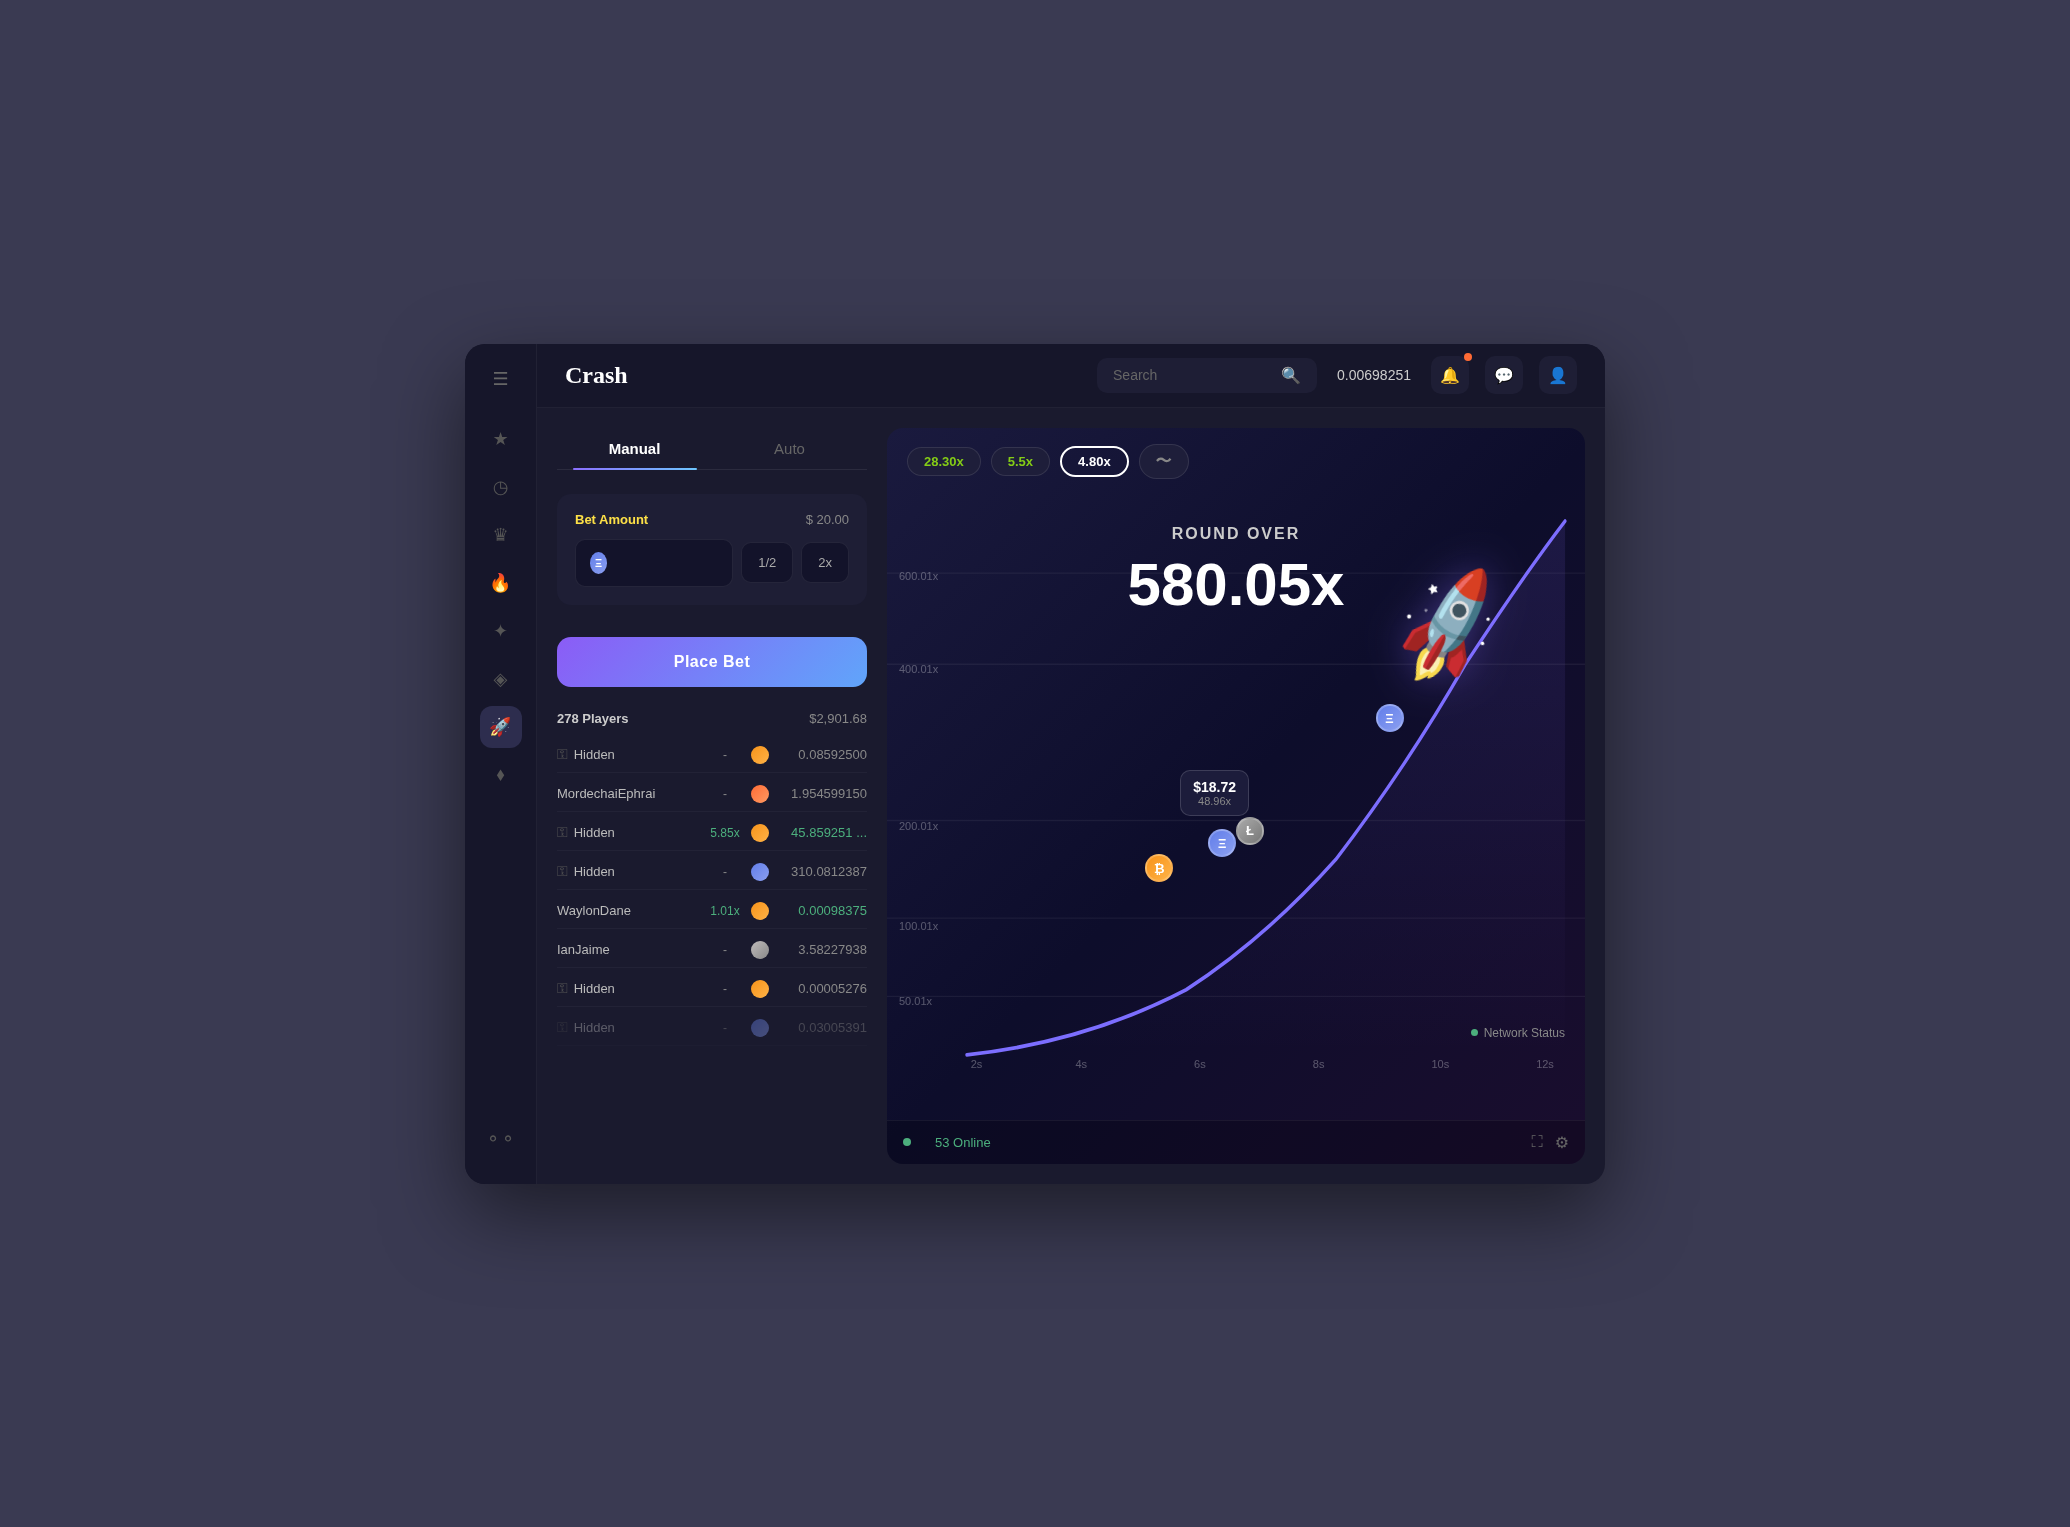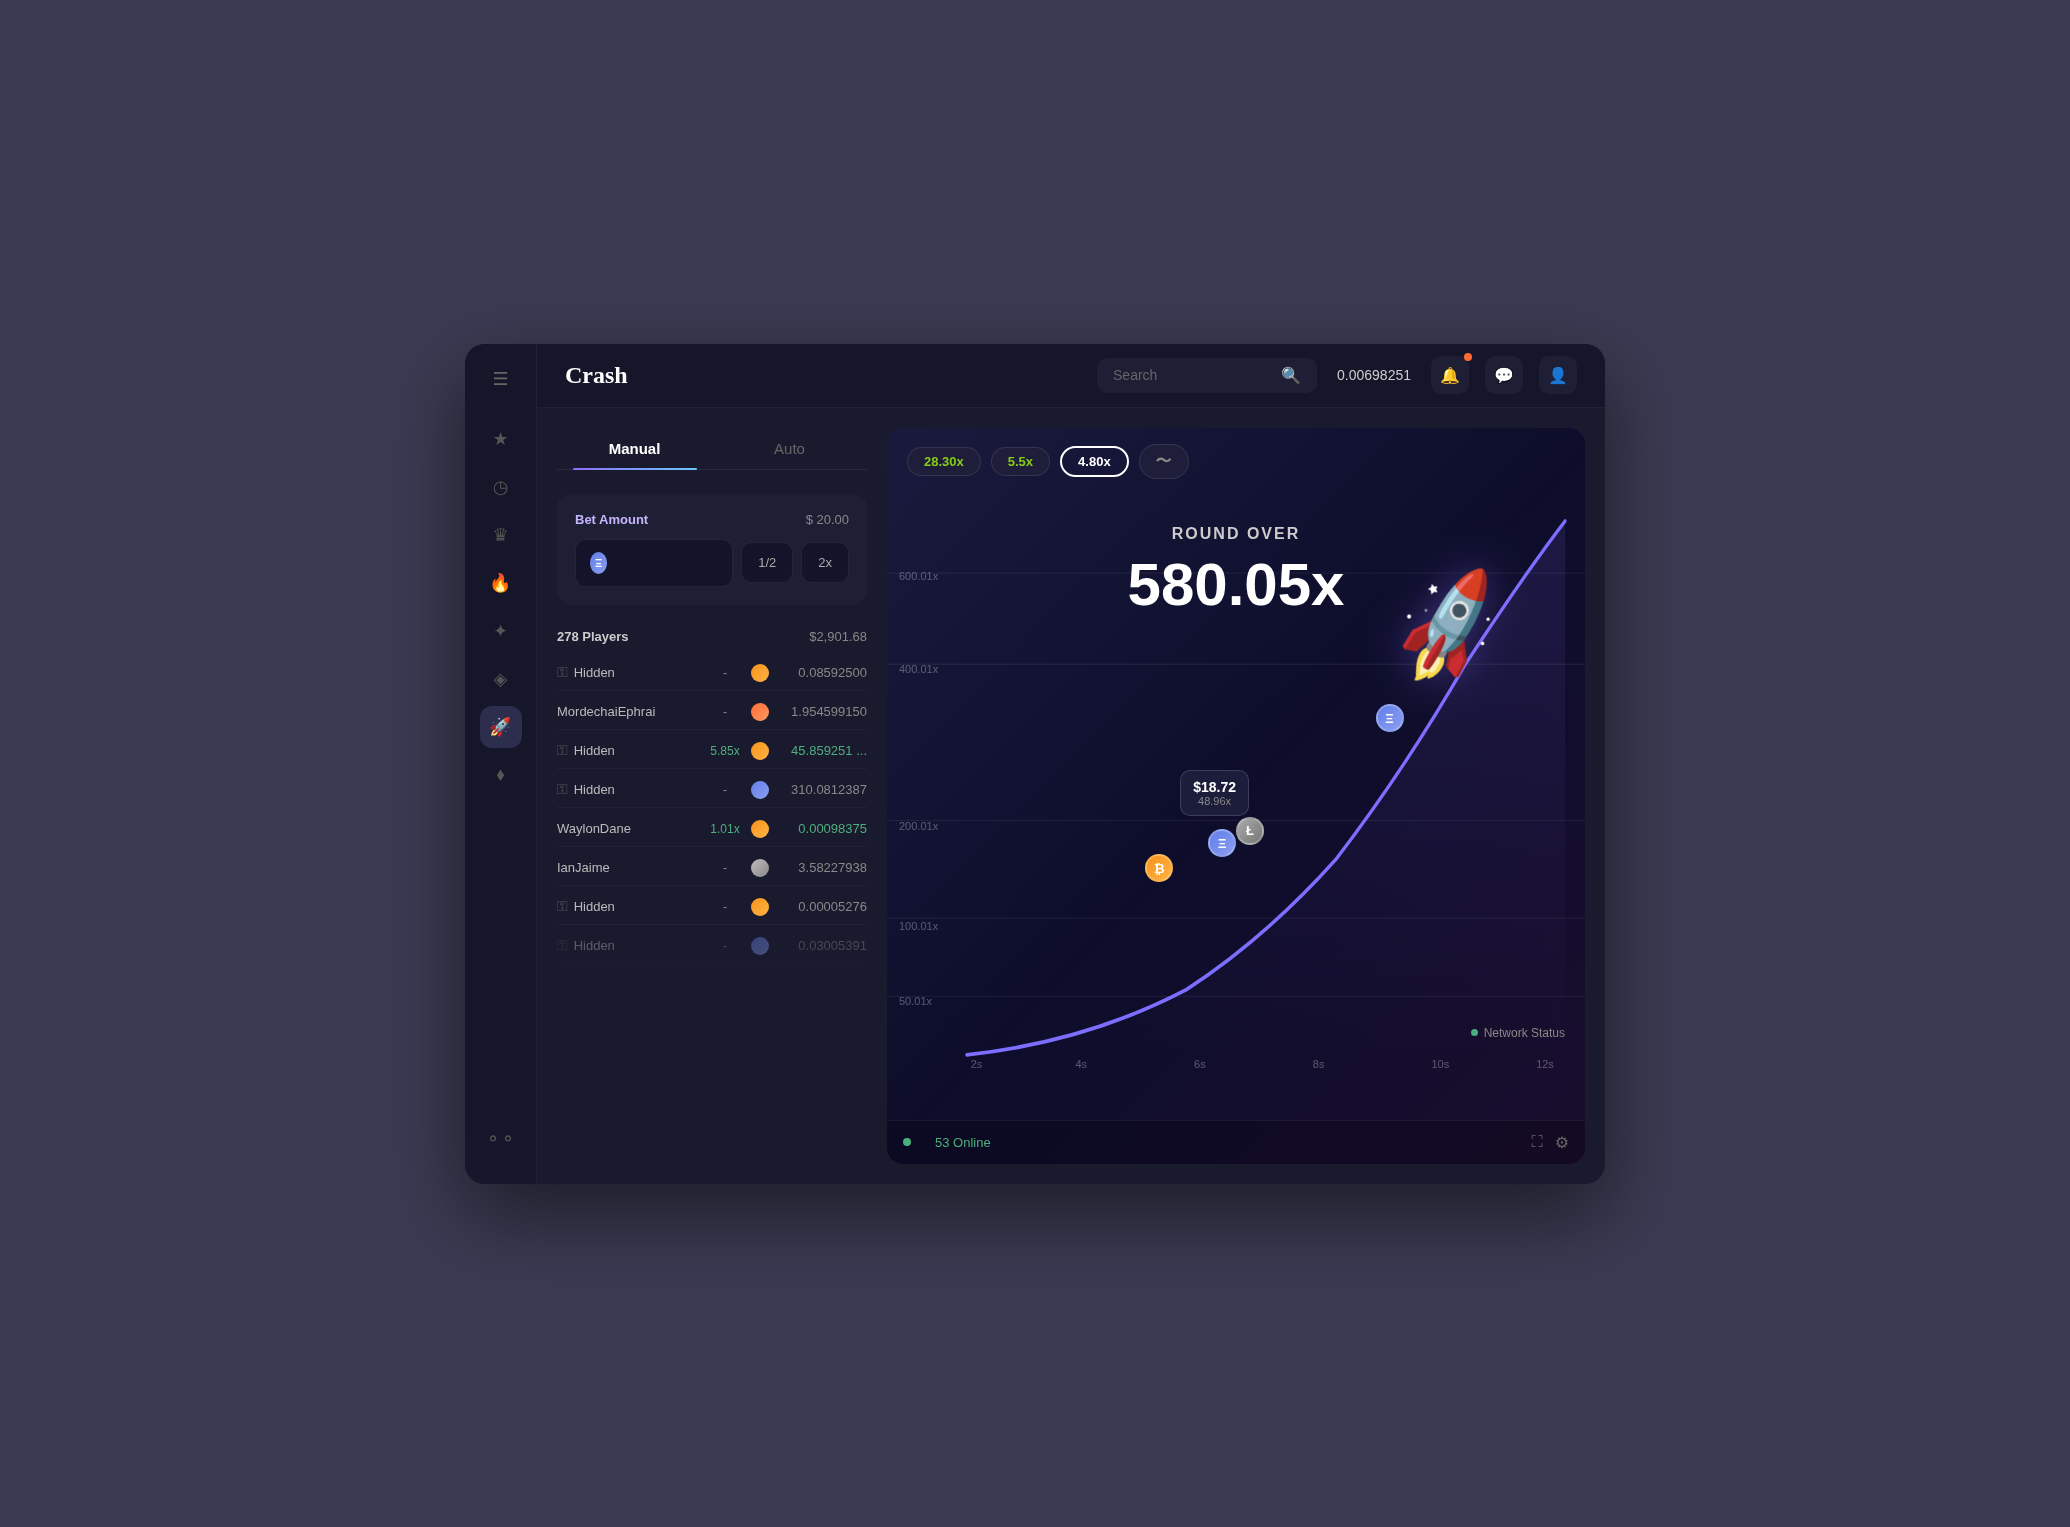--- a/index.html
+++ b/index.html
@@ -188,21 +188,21 @@
       border-radius: 14px;
       padding: 18px;
     }
     .bet-label-row {
       display: flex;
       justify-content: space-between;
       align-items: center;
       margin-bottom: 12px;
     }
     .bet-label {
-      color: #c4b5fd;
+      color: #fde047;
       font-size: 13px;
       font-weight: 600;
     }
     .bet-amount-val {
       color: #888;
       font-size: 13px;
     }
     .bet-input-row {
       display: flex;
       gap: 8px;
@@ -613,20 +613,21 @@
             <div class="bet-input">
               <div class="eth-icon">Ξ</div>
               <input type="text" style="">
             </div>
             <div class="bet-multiplier">1/2</div>
             <div class="bet-multiplier">2x</div>
           </div>
         </div>
 
 
+        <button class="place-bet-btn">Place Bet</button>
 
         <div class="players-section">
           <div class="players-header">
             <span class="players-count">278 Players</span>
             <span class="players-total">$2,901.68</span>
           </div>
           <div class="players-list">
 
             <div class="player-row">
               <span class="hidden-icon">⚿</span>

